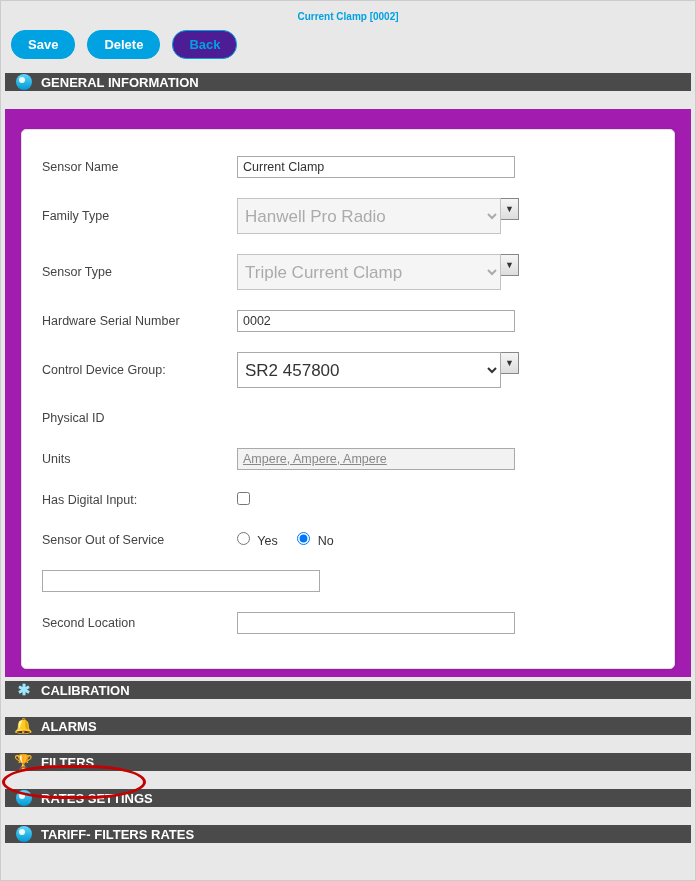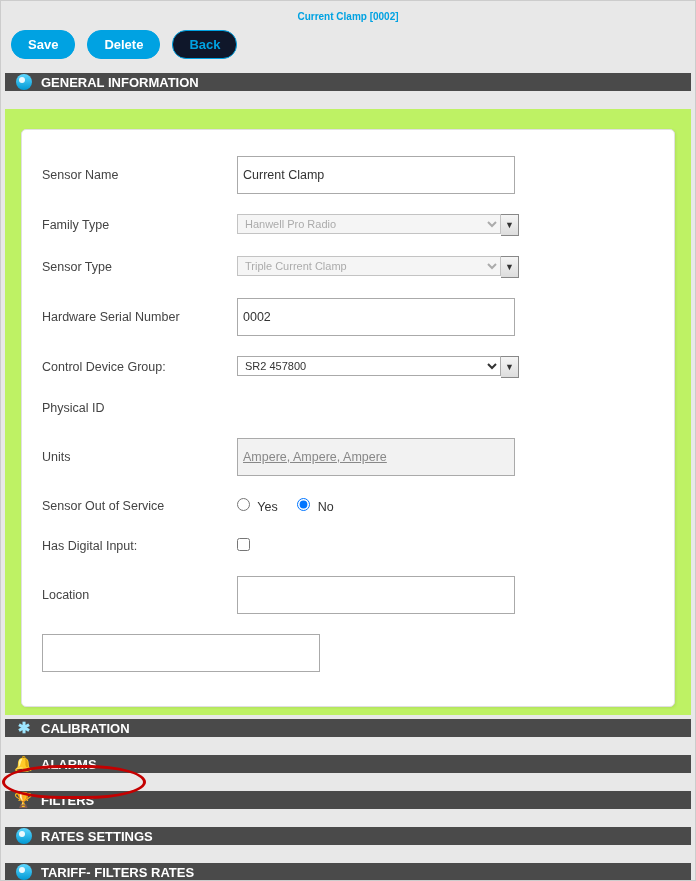--- a/index.html
+++ b/index.html
@@ -31,21 +31,21 @@
   }
   .btn {
     border-radius: 14px;
     font-weight: bold;
     font-size: 13px;
     padding: 6px 16px;
     cursor: pointer;
     border: 1px solid #00a2e2;
   }
   .btn-primary { background:#00a2e2; color:#fff; }
-  .btn-outline { background:#0f172a; color:#00a2e2; }
+  .btn-outline { background:#4c1d95; color:#00a2e2; }
   .section-header {
     background: #4a4a4a;
     color: #fff;
     font-weight: bold;
     font-size: 13px;
     display: flex;
     align-items: center;
     padding: 0 10px;
     gap: 8px;
     margin: 0 4px 18px 4px;
@@ -68,21 +68,21 @@
   }
   .circle-dot::after{
     content:""; position:absolute; top:3px; left:3px;
     width:6px; height:6px; border-radius:50%;
     background: rgba(255,255,255,.9);
   }
   .icon-gear { color:#9ee7ff; font-size:16px; }
   .icon-bell { color:#00a2e2; font-size:16px; }
   .icon-trophy { color:#00a2e2; font-size:16px; }
   .panel-body {
-    background: #bef264;
+    background: #a21caf;
     margin: 0 4px 4px 4px;
     padding: 20px 16px 8px 16px;
   }
   .card {
     background:#fff;
     border:1px solid #e0e0e0;
     border-radius:5px;
     box-shadow: 1px 1px 3px rgba(0,0,0,.08);
     padding: 16px 20px 24px 20px;
   }
@@ -92,42 +92,42 @@
     padding: 10px 0;
     min-height: 40px;
   }
   .form-label {
     width: 195px;
     color:#444;
     font-size:12.5px;
   }
   .form-control {
     flex: 0 0 278px;
-    height: 38px;
+    height: 22px;
     border:1px solid #aaa;
     padding: 2px 5px;
     font-size:12.5px;
     background:#fff;
     color:#333;
   }
   .form-control[disabled]{
     background:#f2f2f2;
     color:#888;
     text-decoration:underline;
   }
   .select-wrap {
     flex: 0 0 282px;
     display:flex;
   }
   .select-wrap select {
     flex:1;
-    height:20px;
+    height:36px;
     border:1px solid #aaa;
     padding: 1px 3px;
-    font-size:11px;
+    font-size:17px;
     background:#fff;
     color:#333;
   }
   .select-wrap.disabled select {
     background:#f2f2f2;
     color:#888;
   }
   .select-btn {
     width:18px; height:22px;
     background:linear-gradient(180deg,#f5f5f5,#ddd);
@@ -209,47 +209,47 @@
     </div>
 
     <div class="form-row">
       <div class="form-label">Physical ID</div>
     </div>
 
 
     <div class="form-row">
       <div class="form-label">Units</div>
       <input class="form-control" disabled="" value="Ampere, Ampere, Ampere" style="">
+    </div>
+
+    <div class="form-row">
+      <div class="form-label">Has Digital Input:</div>
+      <div><input type="checkbox" style=""></div>
     </div>
 
     <div class="form-row radio-row">
       <div class="form-label">Sensor Out of Service</div>
       <div>
         <label>
           <input type="radio" name="oos" style="">
           <span>Yes</span>
         </label>
         <label>
           <input type="radio" name="oos" checked="" style="">
           <span>No</span>
         </label>
       </div>
     </div>
 
     <div class="form-row">
-      <div class="form-label">Has Digital Input:</div>
-      <div><input type="checkbox" style=""></div>
-    </div>
-
-    <div class="form-row">
-      <div class="form-label">Location</div>
       <input class="form-control" value="" style="">
     </div>
 
     <div class="form-row">
+      <div class="form-label">Second Location</div>
       <input class="form-control" value="" style="">
     </div>
 
   </div>
 </div>
 
 <div class="section-header">
   <span class="icon icon-gear">✱</span>
   <span>CALIBRATION</span>
 </div>

